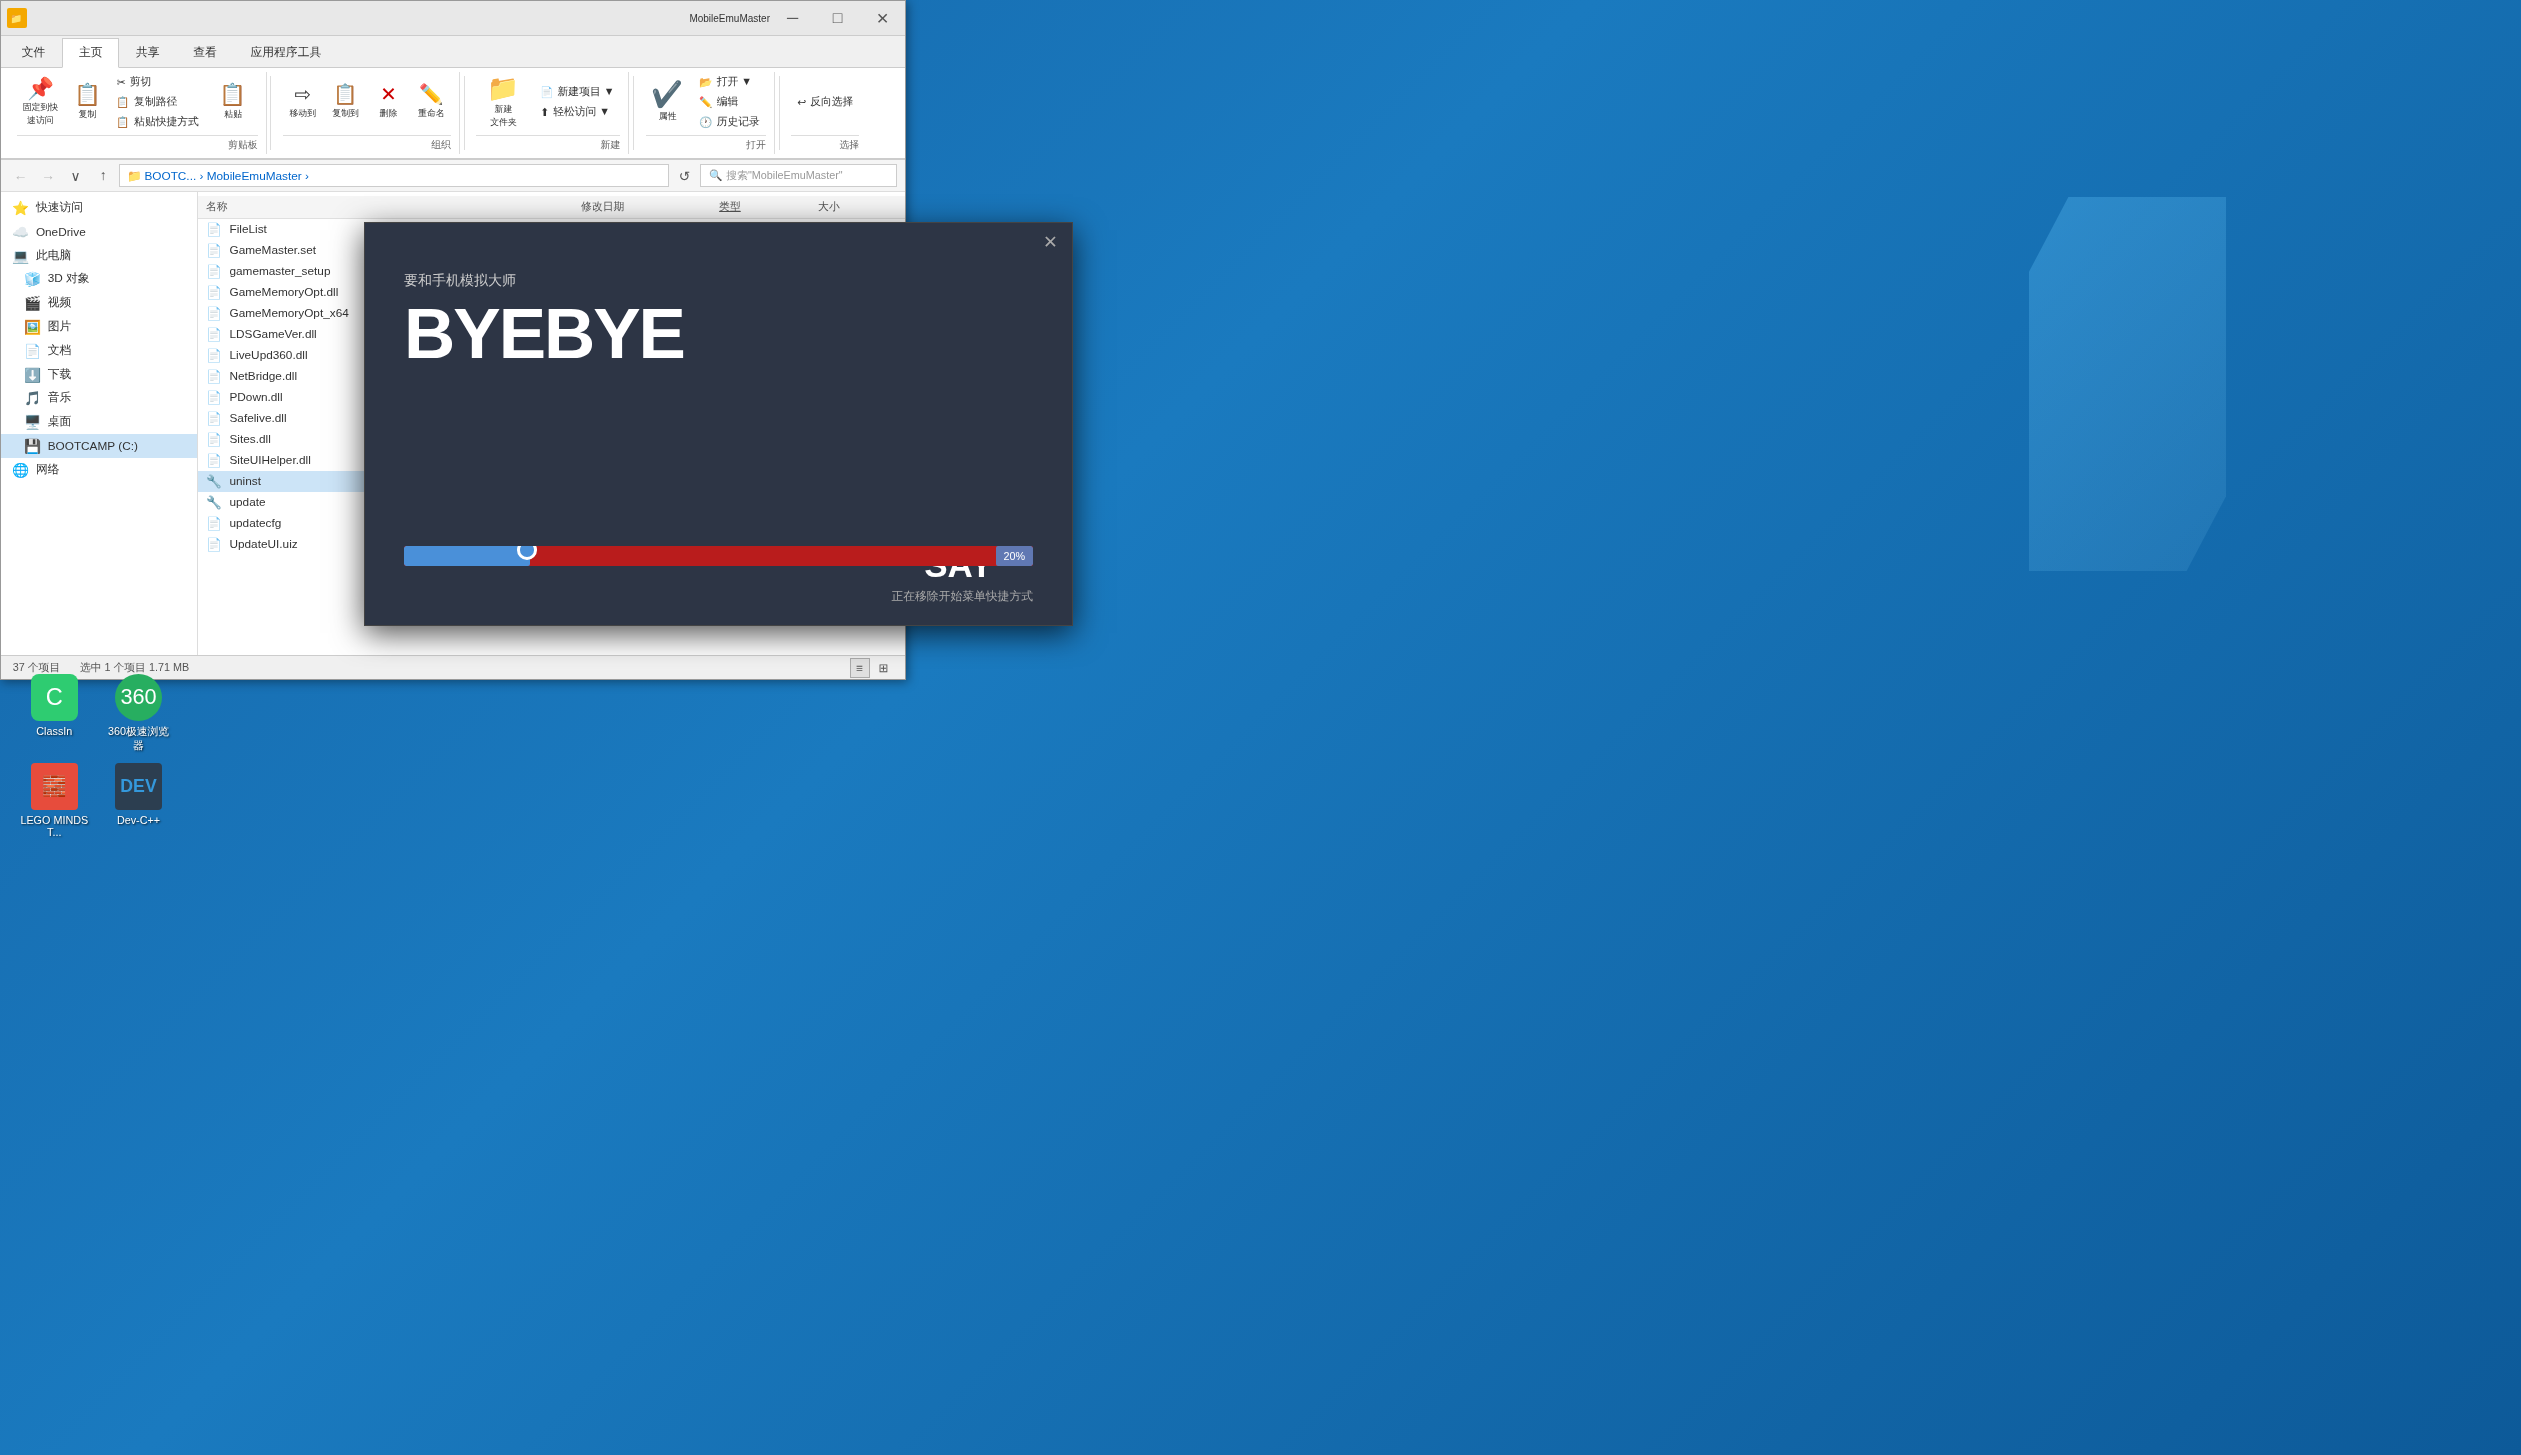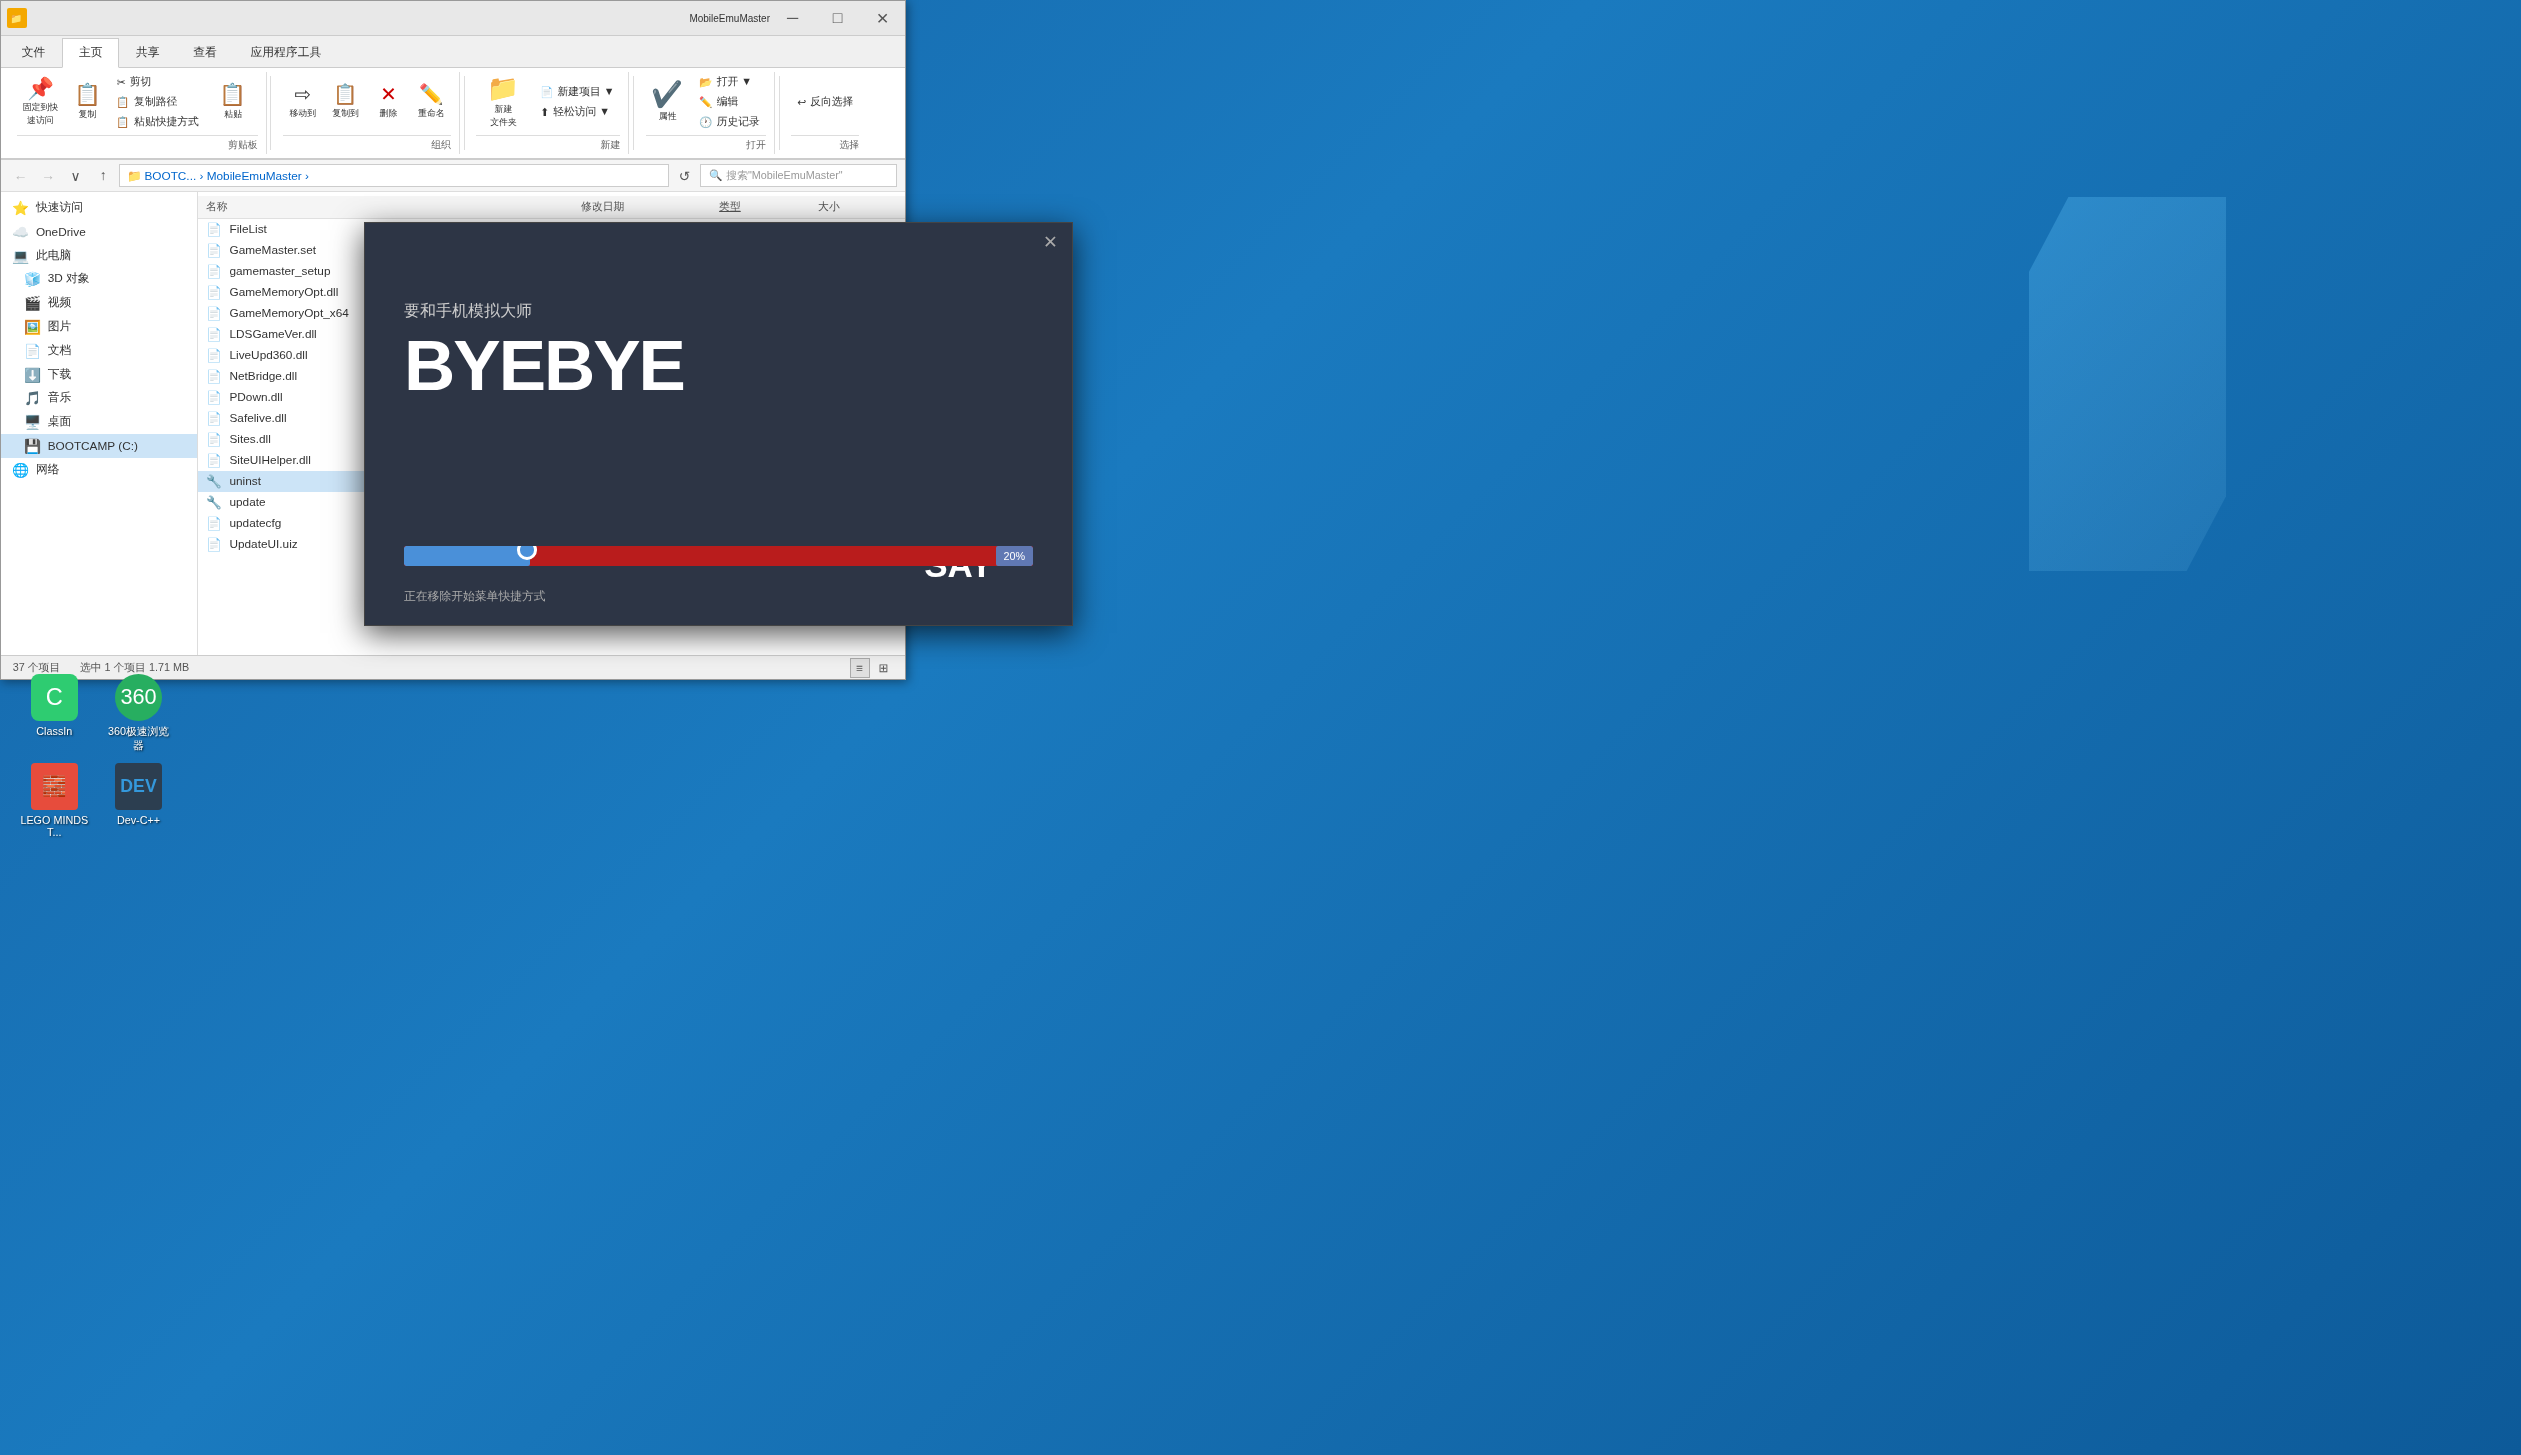--- a/index.html
+++ b/index.html
@@ -344,24 +344,23 @@
     }
     .dialog-body {
       flex: 1;
       display: flex;
       flex-direction: column;
       align-items: flex-start;
       padding: 9.9px 39px 19.7px;
     }
     .dialog-subtitle {
       color: #ccc;
-      font-size: 16px;
+      font-size: 14px;
       margin-bottom: 7.9px;
       font-weight: normal;
-      margin-top: 29px;
     }
     .dialog-title-main {
       color: white;
       font-size: 71px;
       font-weight: 900;
       line-height: 1;
       letter-spacing: -2px;
     }
     .dialog-say {
       position: absolute;
@@ -407,20 +406,21 @@
       background: rgba(74,144,217,0.8);
       border-radius: 2px;
     }
     .dialog-status {
       position: absolute;
       bottom: 19.7px;
       left: 39px;
       right: 39px;
       font-size: 11.8px;
       color: #aaa;
+      text-align: right;
     }
     .progress-indicator {
       position: absolute;
       left: 18%;
       top: -5.9px;
       width: 19.7px;
       height: 19.7px;
       background: #4a90d9;
       border-radius: 50%;
       border: 3px solid white;

